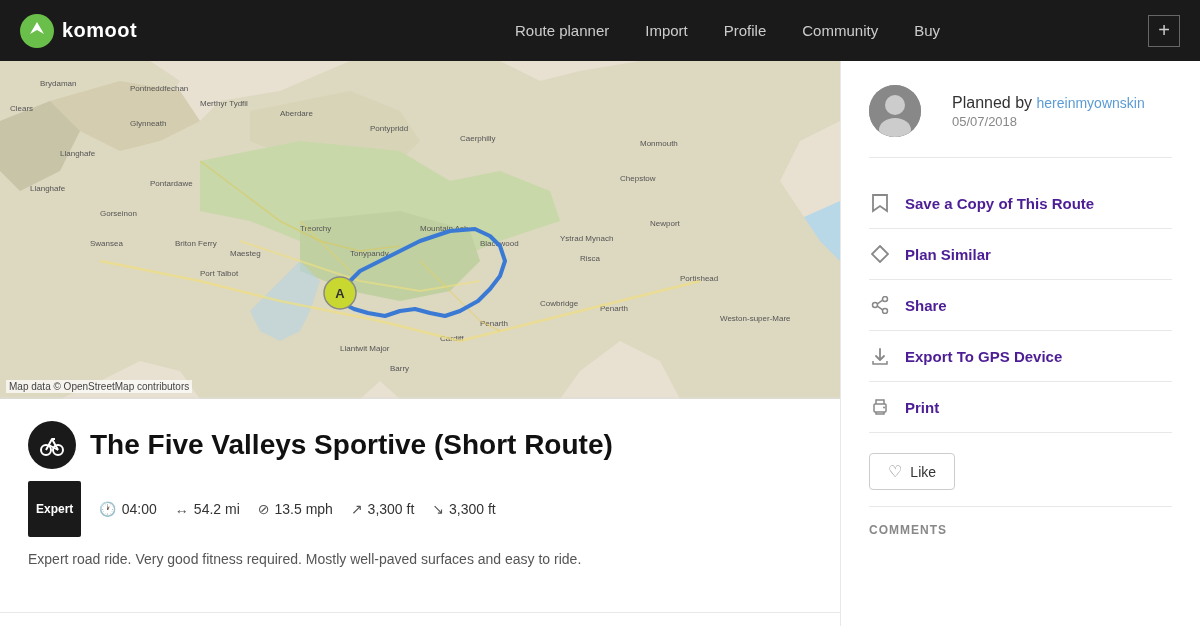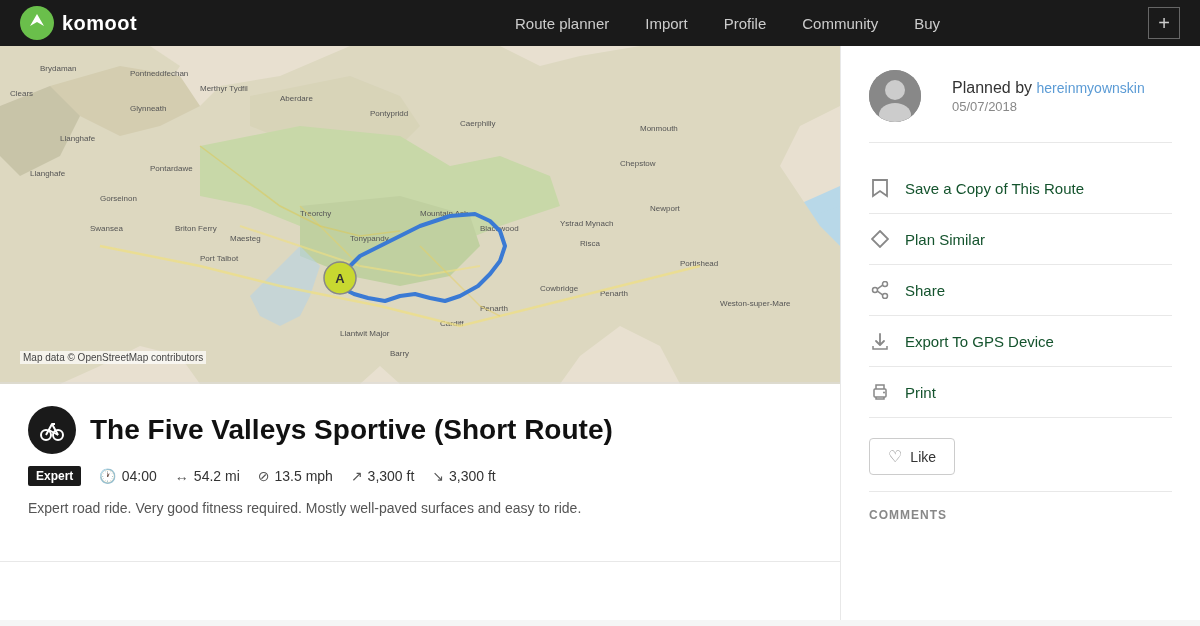--- a/index.html
+++ b/index.html
@@ -1,21 +1,21 @@
 <!DOCTYPE html>
 <html><head>
   <meta charset="utf-8">
   <style>
     * { margin: 0; padding: 0; box-sizing: border-box; }
     body { font-family: -apple-system, BlinkMacSystemFont, 'Segoe UI', Arial, sans-serif; background: #f5f5f5; color: #333; width: 1200px; min-height: 626px; overflow-x: hidden; }
 
     
     .header {
       background: #1a1a1a;
-      height: 46px;
+      height: 61px;
       display: flex;
       align-items: center;
       padding: 0 20px;
       position: relative;
     }
     .logo-area {
       display: flex;
       align-items: center;
       gap: 8px;
       margin-right: auto;
@@ -77,27 +77,26 @@
       position: relative;
       background: #aac8a0;
       overflow: hidden;
     }
     .map-svg {
       width: 100%;
       height: 100%;
     }
     .map-attribution {
       position: absolute;
-      bottom: 20px;
+      bottom: 6px;
       left: 6px;
       font-size: 10px;
       color: #444;
       background: rgba(255,255,255,0.7);
       padding: 1px 3px;
-      margin-left: 14px;
     }
 
     
     .route-info {
       padding: 22px 28px 24px;
       background: #fff;
       border-bottom: 1px solid #e8e8e8;
     }
     .route-title-row {
       display: flex;
@@ -125,21 +124,21 @@
       display: flex;
       align-items: center;
       gap: 18px;
       margin-bottom: 12px;
     }
     .badge-expert {
       background: #1a1a1a;
       color: #fff;
       font-size: 12px;
       font-weight: 600;
-      padding: 3px 8px;
+      padding: 21px 8px;
       border-radius: 2px;
     }
     .stat-item {
       display: flex;
       align-items: center;
       gap: 5px;
       font-size: 14px;
       color: #333;
     }
     .stat-icon {
@@ -213,22 +212,22 @@
       width: 22px;
       height: 22px;
       display: flex;
       align-items: center;
       justify-content: center;
       color: #888;
       flex-shrink: 0;
     }
     .action-label {
       font-size: 15px;
-      color: #14532d;
-      font-weight: 400;
+      color: #4c1d95;
+      font-weight: 700;
     }
 
     
     .like-section {
       padding: 20px 0 16px;
       border-bottom: 1px solid #e8e8e8;
     }
     .like-button {
       display: flex;
       align-items: center;

